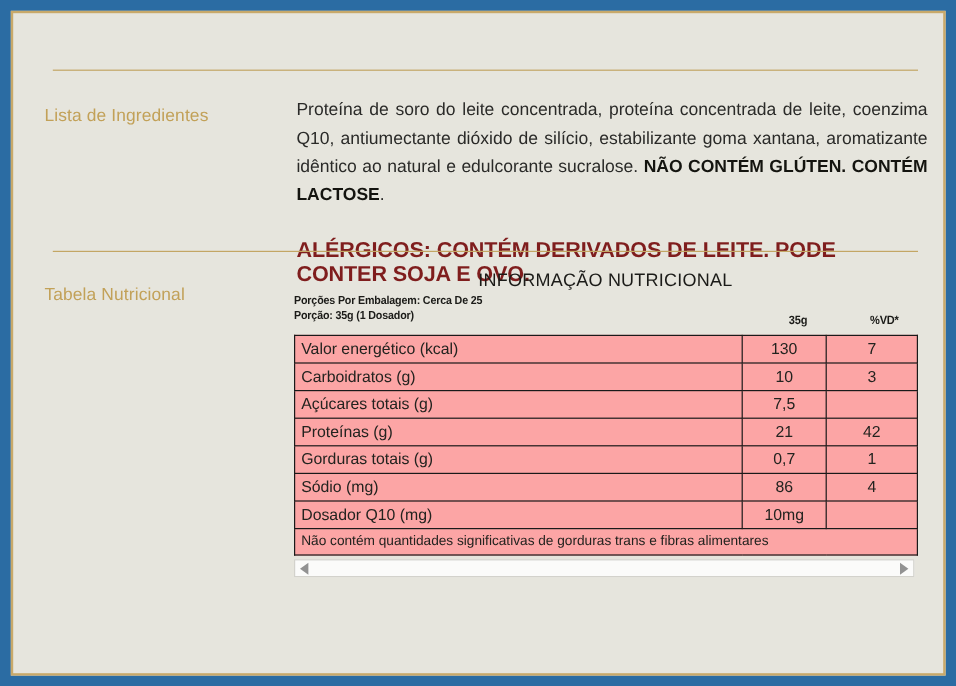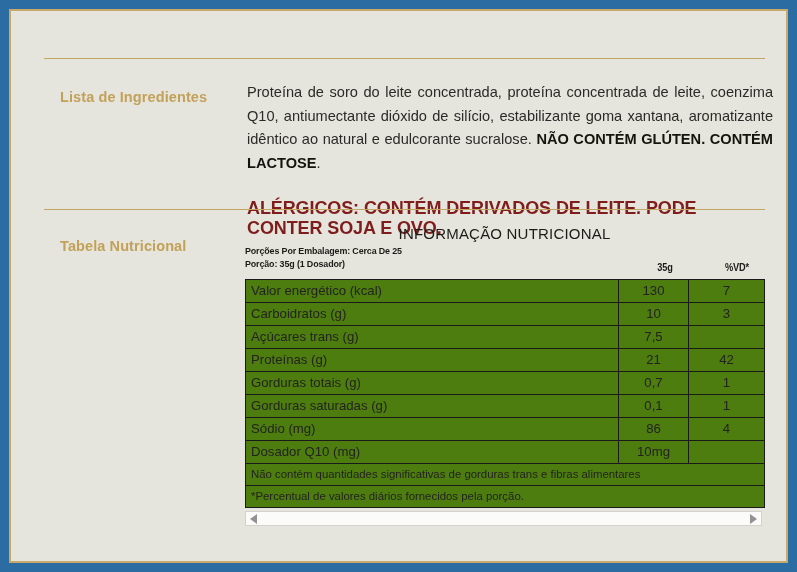--- a/index.html
+++ b/index.html
@@ -43,27 +43,26 @@
     left: 33px;
     right: 21px;
     height: 0;
     border-top: 1px solid #c3a664;
   }
   #divider-top    { top: 47px; }
   #divider-middle { top: 198px; }
 
   .section-label {
     position: absolute;
-    left: 49px;
+    left: 26px;
     width: 180px;
     color: #c2a158;
     font-size: 14.5px;
     line-height: 18px;
     letter-spacing: 0.1px;
-    font-weight: bold;
   }
   #label-ingredientes { top: 77px; }
   #label-tabela       { top: 226px; }
 
   
   #ingredients-block {
     position: absolute;
     left: 236px;
     top: 70px;
     width: 526px;
@@ -136,21 +135,21 @@
   }
   #header-amount { left: 373px; width: 70px; }
   #header-vd     { left: 443px; width: 74px; }
 
   
   #nutrition-table {
     margin-top: 9px;
     border-collapse: collapse;
     width: 519px;
     table-layout: fixed;
-    background: #4d7c0f;
+    background: #fca5a5;
   }
   #nutrition-table td {
     border: 1px solid #1a1a1a;
     font-size: 13.2px;
     color: #23231f;
     padding: 3px 0 4px 0;
     height: 15px;
     line-height: 15px;
   }
   #nutrition-table td.name {
@@ -244,54 +243,46 @@
               <td class="name">Valor energético (kcal)</td>
               <td class="num">130</td>
               <td class="num">7</td>
             </tr>
             <tr>
               <td class="name">Carboidratos (g)</td>
               <td class="num">10</td>
               <td class="num">3</td>
             </tr>
             <tr>
-              <td class="name">Açúcares trans (g)</td>
+              <td class="name">Açúcares totais (g)</td>
               <td class="num">7,5</td>
               <td class="num"></td>
             </tr>
             <tr>
               <td class="name">Proteínas (g)</td>
               <td class="num">21</td>
               <td class="num">42</td>
             </tr>
             <tr>
               <td class="name">Gorduras totais (g)</td>
               <td class="num">0,7</td>
               <td class="num">1</td>
             </tr>
             <tr>
-              <td class="name">Gorduras saturadas (g)</td>
-              <td class="num">0,1</td>
-              <td class="num">1</td>
-            </tr>
-            <tr>
               <td class="name">Sódio (mg)</td>
               <td class="num">86</td>
               <td class="num">4</td>
             </tr>
             <tr>
               <td class="name">Dosador Q10 (mg)</td>
               <td class="num">10mg</td>
               <td class="num"></td>
             </tr>
             <tr>
               <td class="note" colspan="3">Não contém quantidades significativas de gorduras trans e fibras alimentares</td>
-            </tr>
-            <tr>
-              <td class="note" colspan="3">*Percentual de valores diários fornecidos pela porção.</td>
             </tr>
           </tbody>
       </table>
 
       <div id="table-scrollbar">
         <div class="sb-arrow" id="sb-arrow-left"></div>
         <div class="sb-arrow" id="sb-arrow-right"></div>
       </div>
 
     </div>

